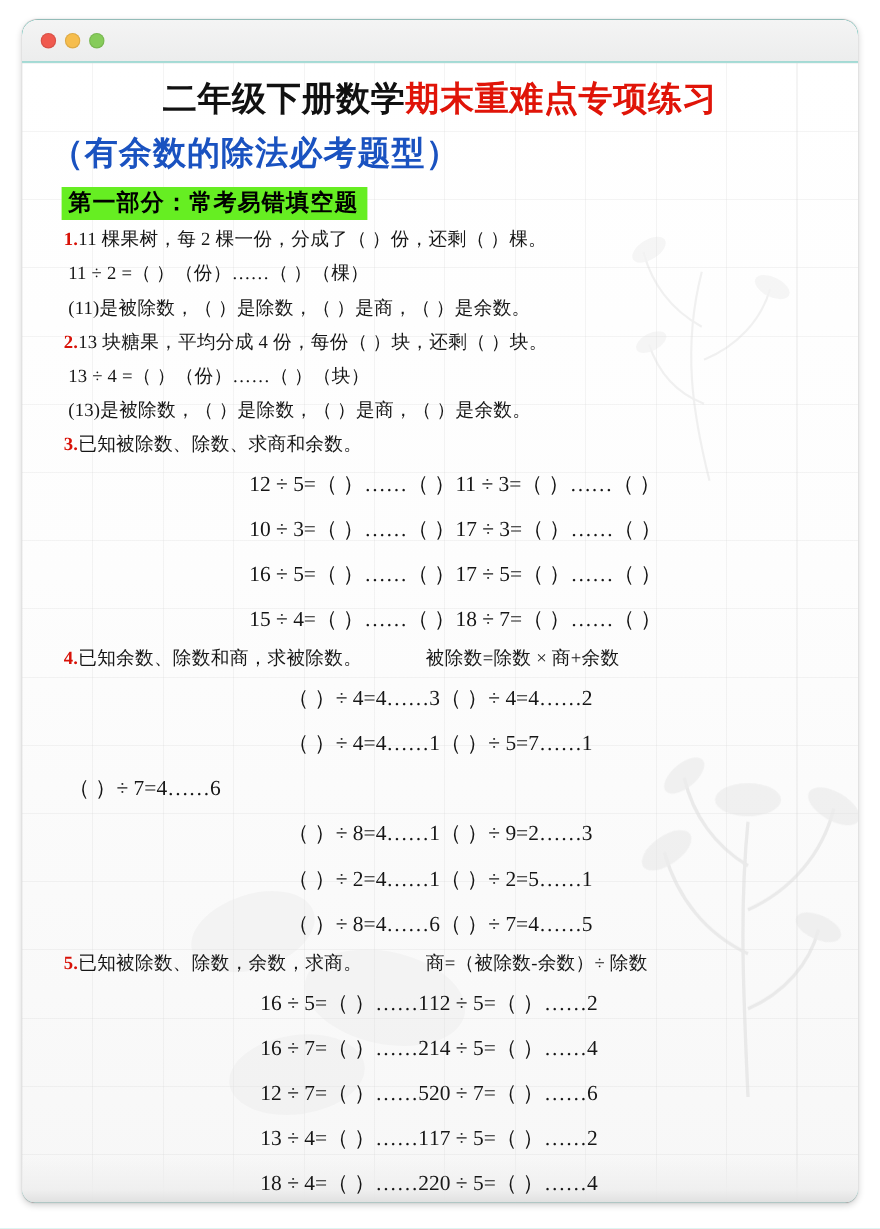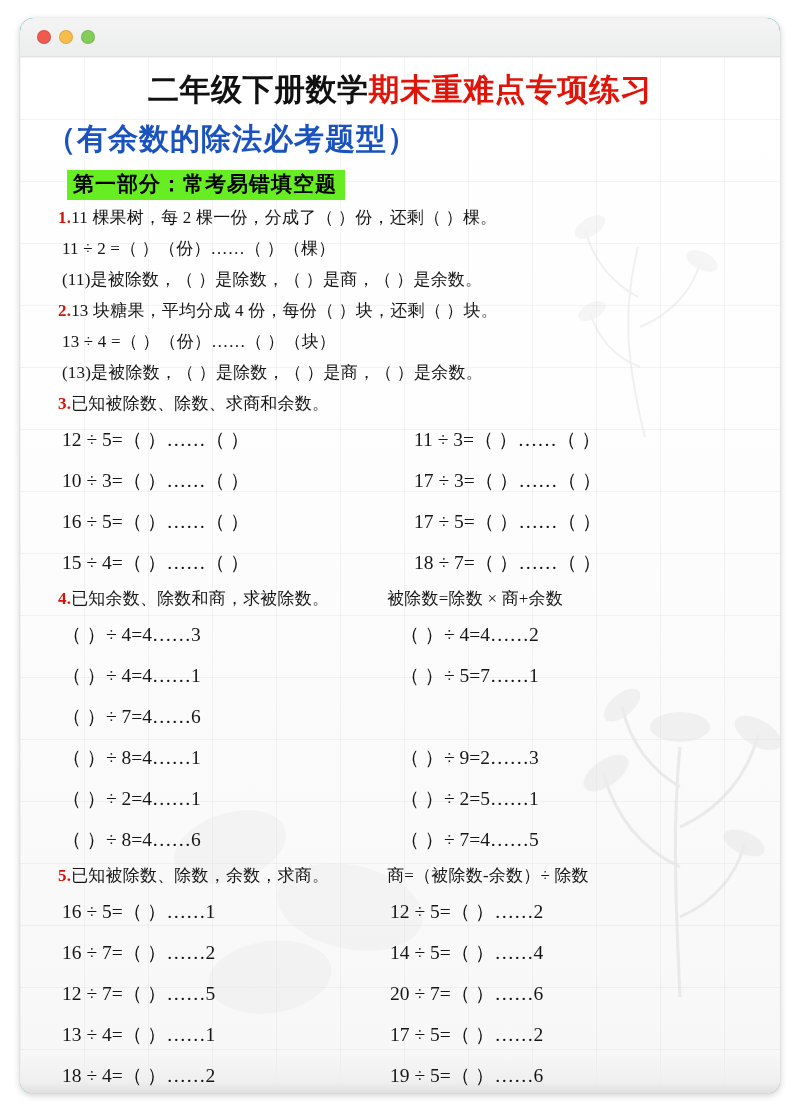--- a/index.html
+++ b/index.html
@@ -62,38 +62,38 @@
     font-weight:bold;font-size:31px;letter-spacing:.5px;
     color:#111;line-height:1.25;white-space:nowrap;
   }
   .title .hl{color:#e01408;}
   .subtitle{
     text-align:left;margin:9px 0 0;
     font-weight:bold;font-size:30px;letter-spacing:1px;
     color:#1a52c0;white-space:nowrap;
   }
   .sec-band{
-    display:inline-block;margin:10px 0 2px 21px;
+    display:inline-block;margin:10px 0 2px 10px;
     background:#66ee22;color:#000;
     font-weight:bold;font-size:21px;letter-spacing:1px;
     padding:2px 8px 3px 6px;line-height:1.22;
   }
 
   
   .line{
     font-size:17px;color:#161616;line-height:1.0;
     margin:0;padding:7px 0 7px 12px;white-space:nowrap;
     letter-spacing:.2px;
   }
   .qnum{color:#d81208;font-weight:bold;}
   .indent{padding-left:16px;font-family:Liberation Serif, serif;}
 
   
   .grid{padding-left:16px;}
-  .grow{display:flex;font-size:19.5px;color:#161616;padding:7px 0;white-space:nowrap;letter-spacing:.2px;}
+  .grow{display:flex;font-size:19.5px;color:#161616;padding:7px 0;white-space:nowrap;letter-spacing:.2px;text-align:right;}
   .c1{width:352px;flex:none;}
   .c2{flex:none;}
   .grid-s4 .c1{width:338px;}
   .grid-s5 .c1{width:328px;}
   .blank{letter-spacing:0;}
   .hdr-formula{display:inline-block;padding-left:58px;}
 </style>
 </head>
 <body>
 
@@ -234,21 +234,21 @@
             <div class="grow">
                 <span class="c1 blank">12 ÷ 7=（    ）……5</span>
                 <span class="c2 blank">20 ÷ 7=（    ）……6</span>
               </div>
             <div class="grow">
                 <span class="c1 blank">13 ÷ 4=（    ）……1</span>
                 <span class="c2 blank">17 ÷ 5=（    ）……2</span>
               </div>
             <div class="grow">
                 <span class="c1 blank">18 ÷ 4=（    ）……2</span>
-                <span class="c2 blank">19 ÷ 5=（    ）……6</span>
+                <span class="c2 blank">20 ÷ 5=（    ）……4</span>
               </div>
           </div>
         </div>
 
       </div>
 
       <div class="sheet-gloss"></div>
     </div>
   </div>
 </div>

